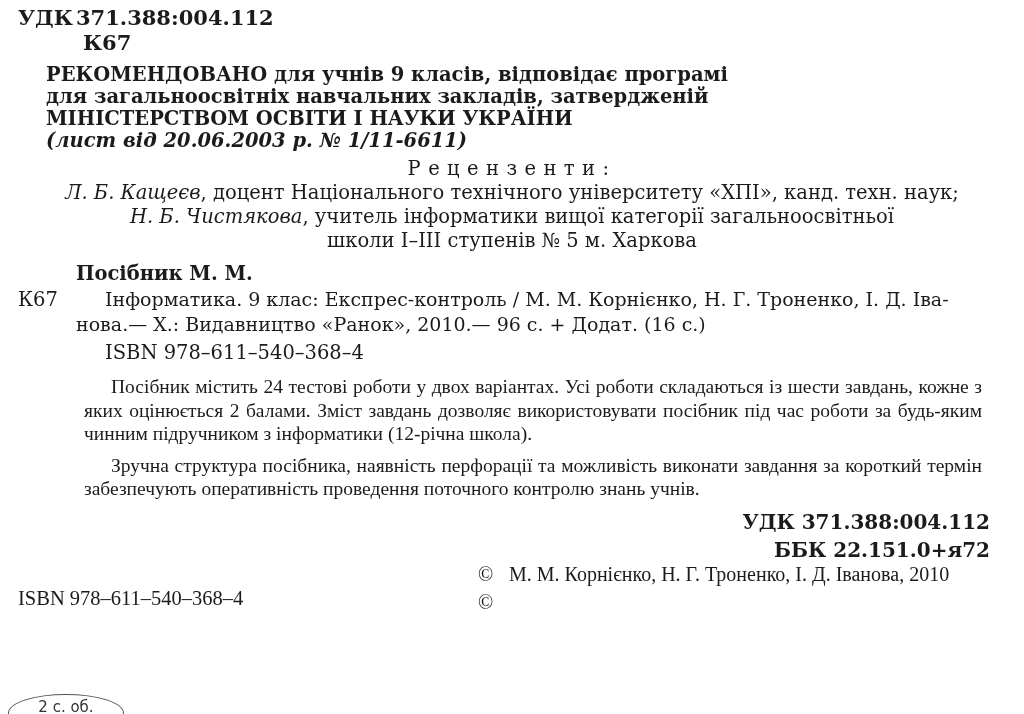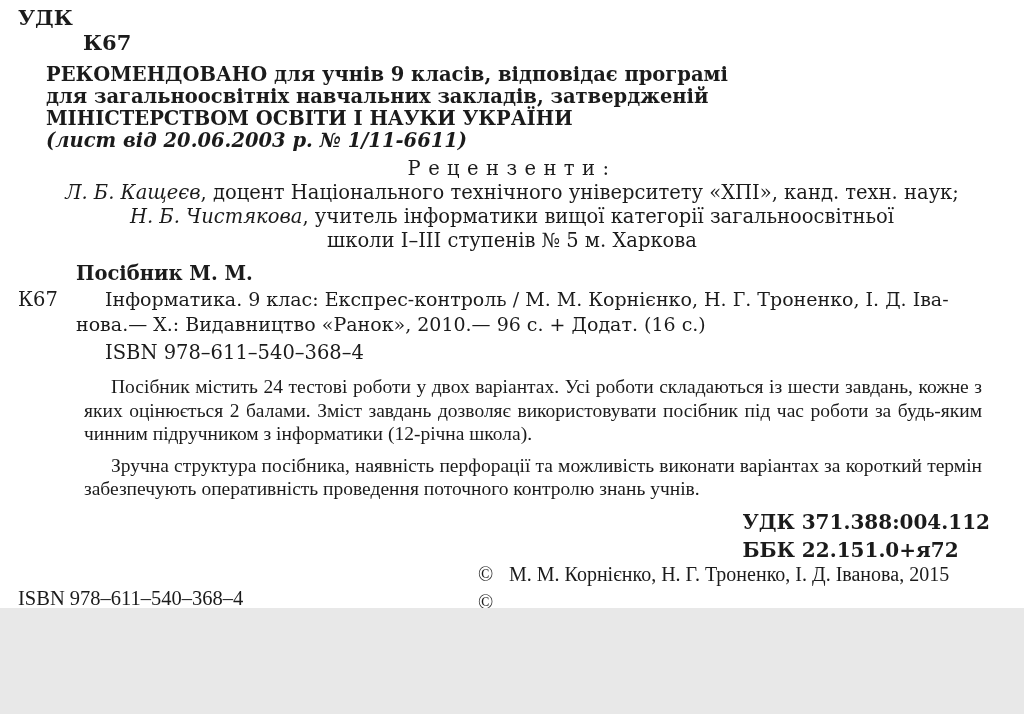--- a/index.html
+++ b/index.html
@@ -1,19 +1,19 @@
 <!DOCTYPE html>
 <html><head>
 <meta charset="utf-8">
 <style>
   html, body { margin: 0; padding: 0; background: #e8e8e8; }
   .page {
     position: relative;
     width: 1024px;
-    height: 608px;
+    height: 714px;
     background: #ffffff;
     overflow: hidden;
     font-family: "DejaVu Serif", serif;
     color: #1b1b1b;
     -webkit-font-smoothing: antialiased;
   }
 
   
   .top-codes {
     position: absolute;
@@ -107,20 +107,21 @@
   .annotation p {
     margin: 8px;
     text-indent: 27px;
   }
 
   
   .footer-codes {
     position: absolute;
     right: 34px;
     top: 509px;
+    text-align: right;
     font-weight: bold;
     font-size: 20px;
     line-height: 27.5px;
     white-space: nowrap;
   }
 
   
   .copyright {
     position: absolute;
     left: 478px;
@@ -163,20 +164,21 @@
   }
 </style>
 </head>
 <body>
 
 <div class="page">
 
   <div class="top-codes">
     <div class="code-row">
       <span class="code-label">УДК</span>
+      <span>371.388:004.112</span>
     </div>
     <div class="k67-top">К67</div>
   </div>
 
   <div class="recommendation">
     <div>РЕКОМЕНДОВАНО для учнів 9 класів, відповідає програмі</div>
     <div>для загальноосвітніх навчальних закладів, затвердженій</div>
     <div>МІНІСТЕРСТВОМ ОСВІТИ І НАУКИ УКРАЇНИ</div>
     <div class="note">(лист від 20.06.2003 р. № 1/11-6611)</div>
   </div>
@@ -189,32 +191,32 @@
   </div>
 
   <div class="author-heading">Посібник М. М.</div>
   <div class="entry-code">К67</div>
   <div class="entry-line1">Інформатика. 9 клас: Експрес-контроль / М. М. Корнієнко, Н. Г. Троненко, І. Д. Іва-</div>
   <div class="entry-line2">нова.— Х.: Видавництво «Ранок», 2010.— 96 с. + Додат. (16 с.)</div>
   <div class="entry-isbn">ISBN 978–611–540–368–4</div>
 
   <div class="annotation">
     <p>Посібник містить 24 тестові роботи у двох варіантах. Усі роботи складаються із шести завдань, кожне з яких оцінюється 2 балами. Зміст завдань дозволяє використовувати посібник під час роботи за будь-яким чинним підручником з інформатики (12-річна школа).</p>
-    <p>Зручна структура посібника, наявність перфорації та можливість виконати варіантах за короткий термін забезпечують оперативність проведення поточного контролю знань учнів.</p>
+    <p>Зручна структура посібника, наявність перфорації та можливість виконати завдання за короткий термін забезпечують оперативність проведення поточного контролю знань учнів.</p>
   </div>
 
   <div class="footer-codes">
     <div>УДК 371.388:004.112</div>
     <div>ББК 22.151.0+я72</div>
   </div>
 
   <div class="copyright">
     <div class="copyright-row">
       <span class="copyright-symbol">©</span>
-      <span>М. М. Корнієнко, Н. Г. Троненко, І. Д. Іванова, 2015</span>
+      <span>М. М. Корнієнко, Н. Г. Троненко, І. Д. Іванова, 2010</span>
     </div>
     <div class="copyright-row">
       <span class="copyright-symbol">©</span>
     </div>
   </div>
 
   <div class="isbn-bottom">ISBN 978–611–540–368–4</div>
 
   <div class="stamp">
     <span>2 с. об.</span>

